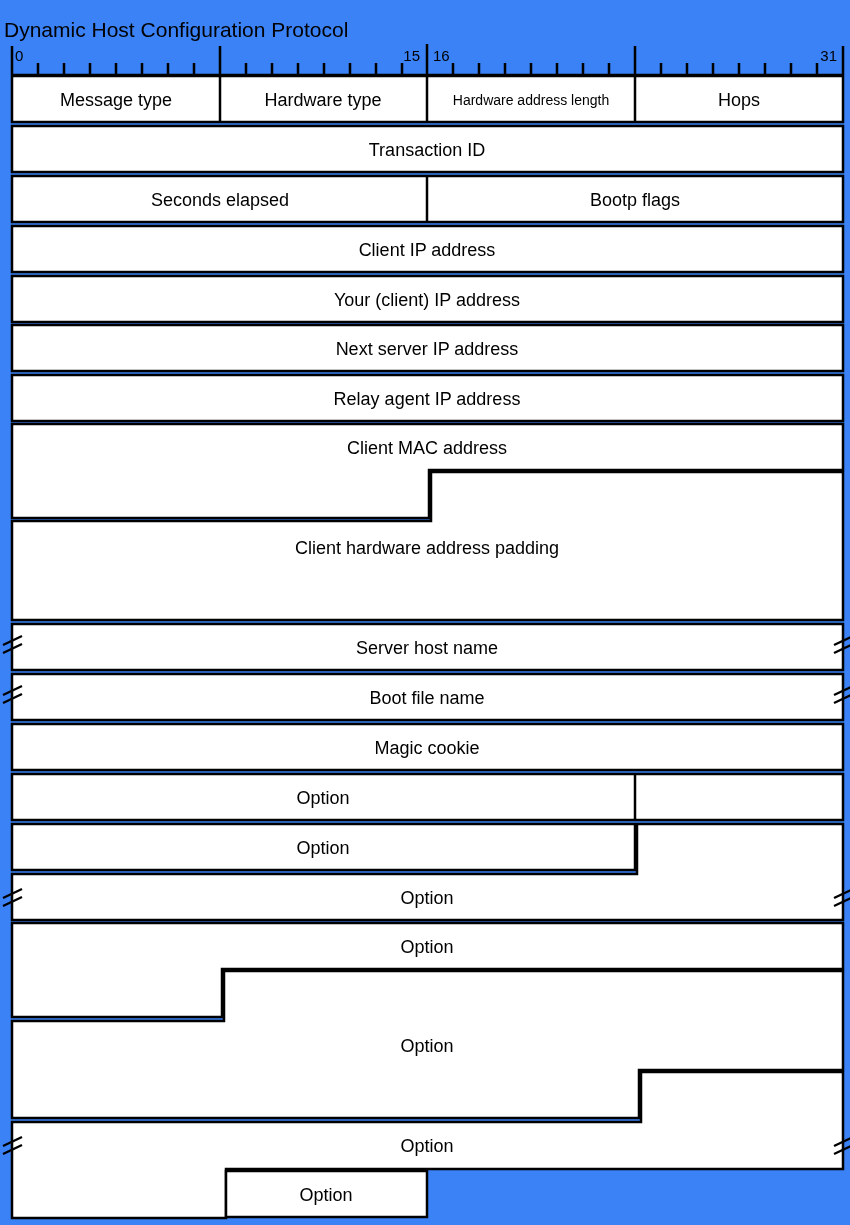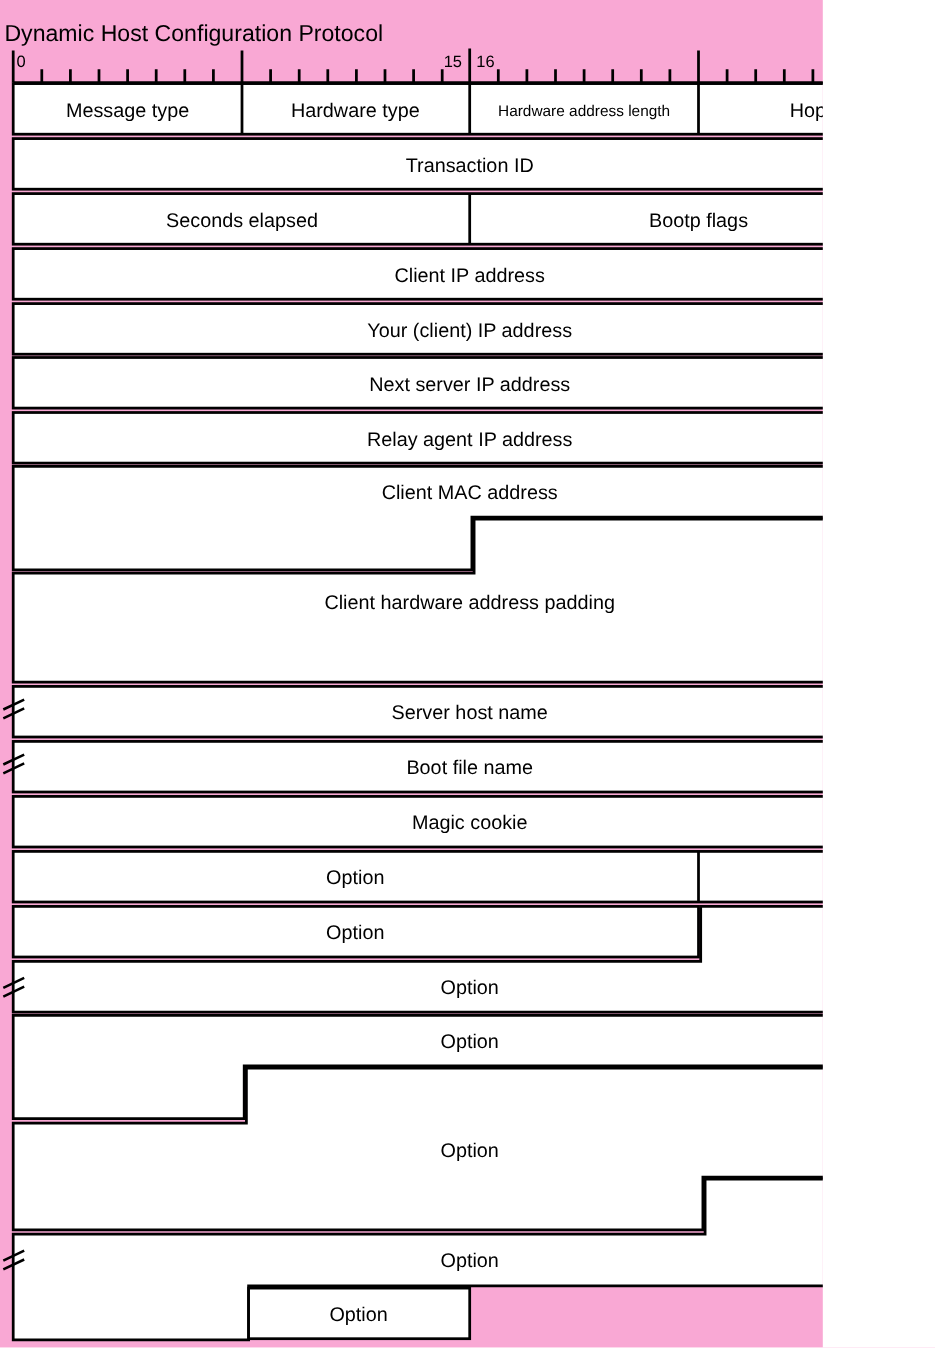--- a/index.html
+++ b/index.html
@@ -2,23 +2,23 @@
 <html><head>
 <meta charset="utf-8">
 <style>
   html, body {
     margin: 0;
     padding: 0;
     background: #ffffff;
   }
   .stage {
     position: relative;
-    width: 748px;
+    width: 850px;
     height: 1225px;
-    background: #f9a8d4;
+    background: #3b82f6;
     overflow: hidden;
   }
   svg text {
     font-family: "Liberation Sans", "DejaVu Sans", sans-serif;
     fill: #000000;
   }
   .lbl  { font-size: 18px; }
   .lbl-sm { font-size: 14px; }
   .num  { font-size: 15px; }
   .ttl  { font-size: 21px; }

